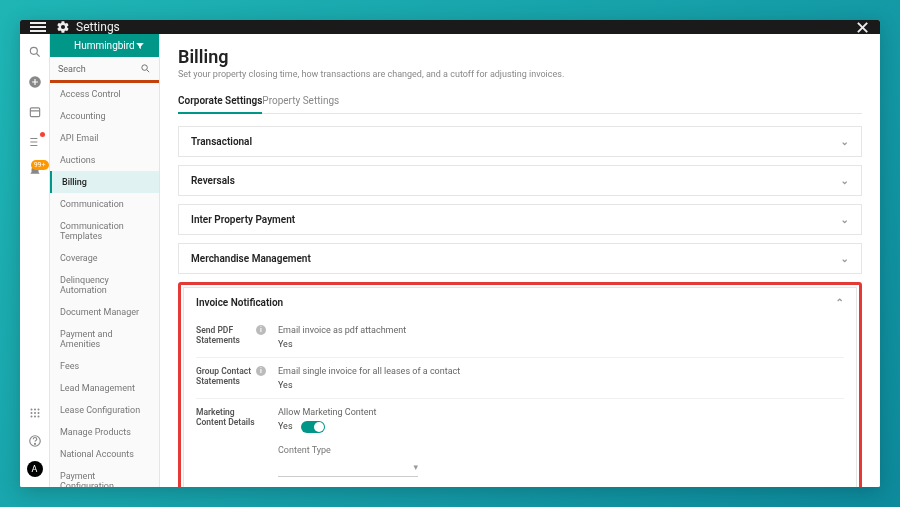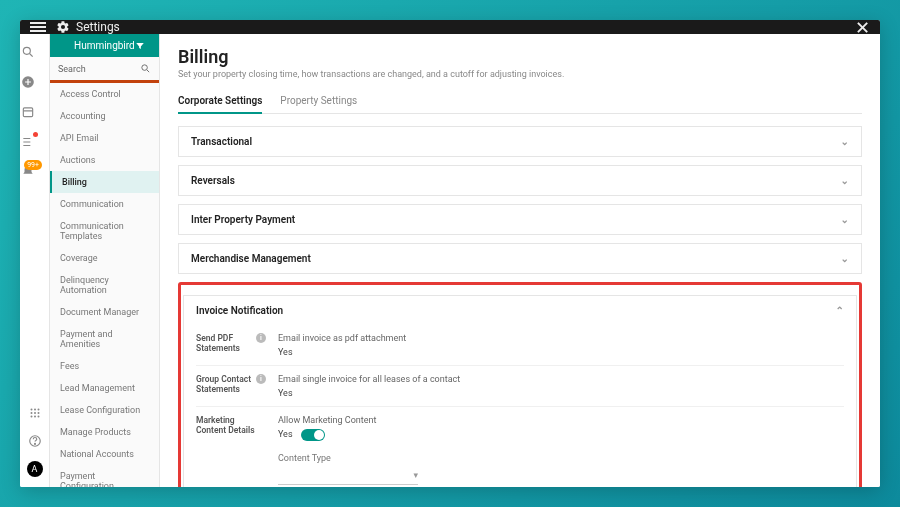--- a/index.html
+++ b/index.html
@@ -4,39 +4,39 @@
 <style>
 * { box-sizing: border-box; margin: 0; padding: 0; }
 body { font-family: -apple-system, BlinkMacSystemFont, "Segoe UI", Roboto, Arial, sans-serif; background: linear-gradient(135deg, #1fb5b5 0%, #0d8a9c 100%); width: 900px; height: 507px; overflow: hidden; font-size: 11px; color: #333; }
 .window { position: absolute; top: 20px; left: 20px; right: 20px; bottom: 20px; background: #fff; border-radius: 2px; box-shadow: 0 4px 20px rgba(0,0,0,0.2); display: flex; flex-direction: column; overflow: hidden; }
 .titlebar { background: #1a1a1a; color: #eee; height: 14px; display: flex; align-items: center; padding: 0 10px; font-size: 12px; }
 .titlebar .menu-icon { width: 16px; margin-right: 10px; display: flex; flex-direction: column; gap: 2px; cursor: pointer; }
 .titlebar .menu-icon span { height: 2px; background: #eee; display: block; }
 .titlebar .gear { margin-right: 6px; }
 .titlebar .close { margin-left: auto; font-size: 18px; cursor: pointer; font-weight: 300; }
 .body { flex: 1; display: flex; overflow: hidden; }
-.iconrail { width: 30px; background: #fff; border-right: 1px solid #e5e5e5; display: flex; flex-direction: column; padding-top: 10px; gap: 14px; }
+.iconrail { width: 30px; background: #fff; border-right: 1px solid #e5e5e5; display: flex; flex-direction: column; align-items: center; padding-top: 10px; gap: 14px; }
 .iconrail .ic { width: 16px; height: 16px; color: #888; cursor: pointer; position: relative; display: flex; align-items: center; justify-content: center; }
 .iconrail .badge { position: absolute; top: -4px; right: -6px; background: #ff9800; color: #fff; font-size: 7px; border-radius: 6px; padding: 1px 3px; }
 .iconrail .bottom { margin-top: auto; margin-bottom: 10px; display: flex; flex-direction: column; gap: 12px; align-items: center; }
 .iconrail .avatar { width: 16px; height: 16px; border-radius: 50%; background: #000; color: #fff; font-size: 9px; display: flex; align-items: center; justify-content: center; }
 .sidebar { width: 110px; background: #fafafa; border-right: 1px solid #e5e5e5; overflow-y: auto; font-size: 9px; }
 .sidebar .brand { background: #009688; color: #fff; padding: 6px 24px; display: flex; align-items: center; justify-content: space-between; font-size: 10px; }
 .sidebar .brand .filter { cursor: pointer; }
 .sidebar .search { padding: 6px 8px; display: flex; align-items: center; justify-content: space-between; color: #666; border-bottom: 3px solid #c2410c; }
 .sidebar .nav { list-style: none; }
 .sidebar .nav li { padding: 6px 10px; color: #777; cursor: pointer; }
 .sidebar .nav li.active { background: #e0f2f1; color: #222; border-left: 2px solid #009688; font-weight: 500; }
 .main { flex: 1; padding: 12px 18px; overflow-y: auto; background: #fff; }
 .main h1 { font-size: 18px; font-weight: 600; color: #222; }
 .main .subtitle { font-size: 9px; color: #888; margin-top: 2px; margin-bottom: 10px; }
-.tabs { display: flex; gap: 18px; border-bottom: 1px solid #e5e5e5; margin-bottom: 12px; font-size: 10px; }
+.tabs { display: flex; border-bottom: 1px solid #e5e5e5; margin-bottom: 12px; font-size: 10px; }
 .tabs .tab { padding: 6px 0; color: #888; cursor: pointer; }
 .tabs .tab.active { color: #222; font-weight: 600; border-bottom: 2px solid #009688; margin-bottom: -1px; }
-.accordion { border: 1px solid #e5e5e5; border-radius: 0; margin-bottom: 8px; margin-top: 8px; }
+.accordion { border: 1px solid #e5e5e5; border-radius: 0; margin-bottom: 8px; }
 .accordion .header { padding: 9px 12px; font-size: 10px; font-weight: 600; color: #222; display: flex; justify-content: space-between; align-items: center; cursor: pointer; }
 .accordion .chev { color: #999; font-size: 10px; }
 .highlight { border: 3px solid #e53935; border-radius: 3px; padding: 2px; }
 .accordion .content { padding: 0 12px 12px 12px; }
 .setting-row { display: flex; padding: 8px 0; border-top: 1px solid #f0f0f0; gap: 12px; }
 .setting-row:first-child { border-top: none; }
 .setting-label { width: 70px; font-size: 8.5px; font-weight: 600; color: #555; display: flex; gap: 4px; align-items: flex-start; }
 .setting-label .info { width: 10px; height: 10px; border-radius: 50%; background: #bbb; color: #fff; font-size: 7px; display: inline-flex; align-items: center; justify-content: center; flex-shrink: 0; }
 .setting-body { flex: 1; font-size: 9px; color: #666; }
 .setting-body .desc { margin-bottom: 4px; }

